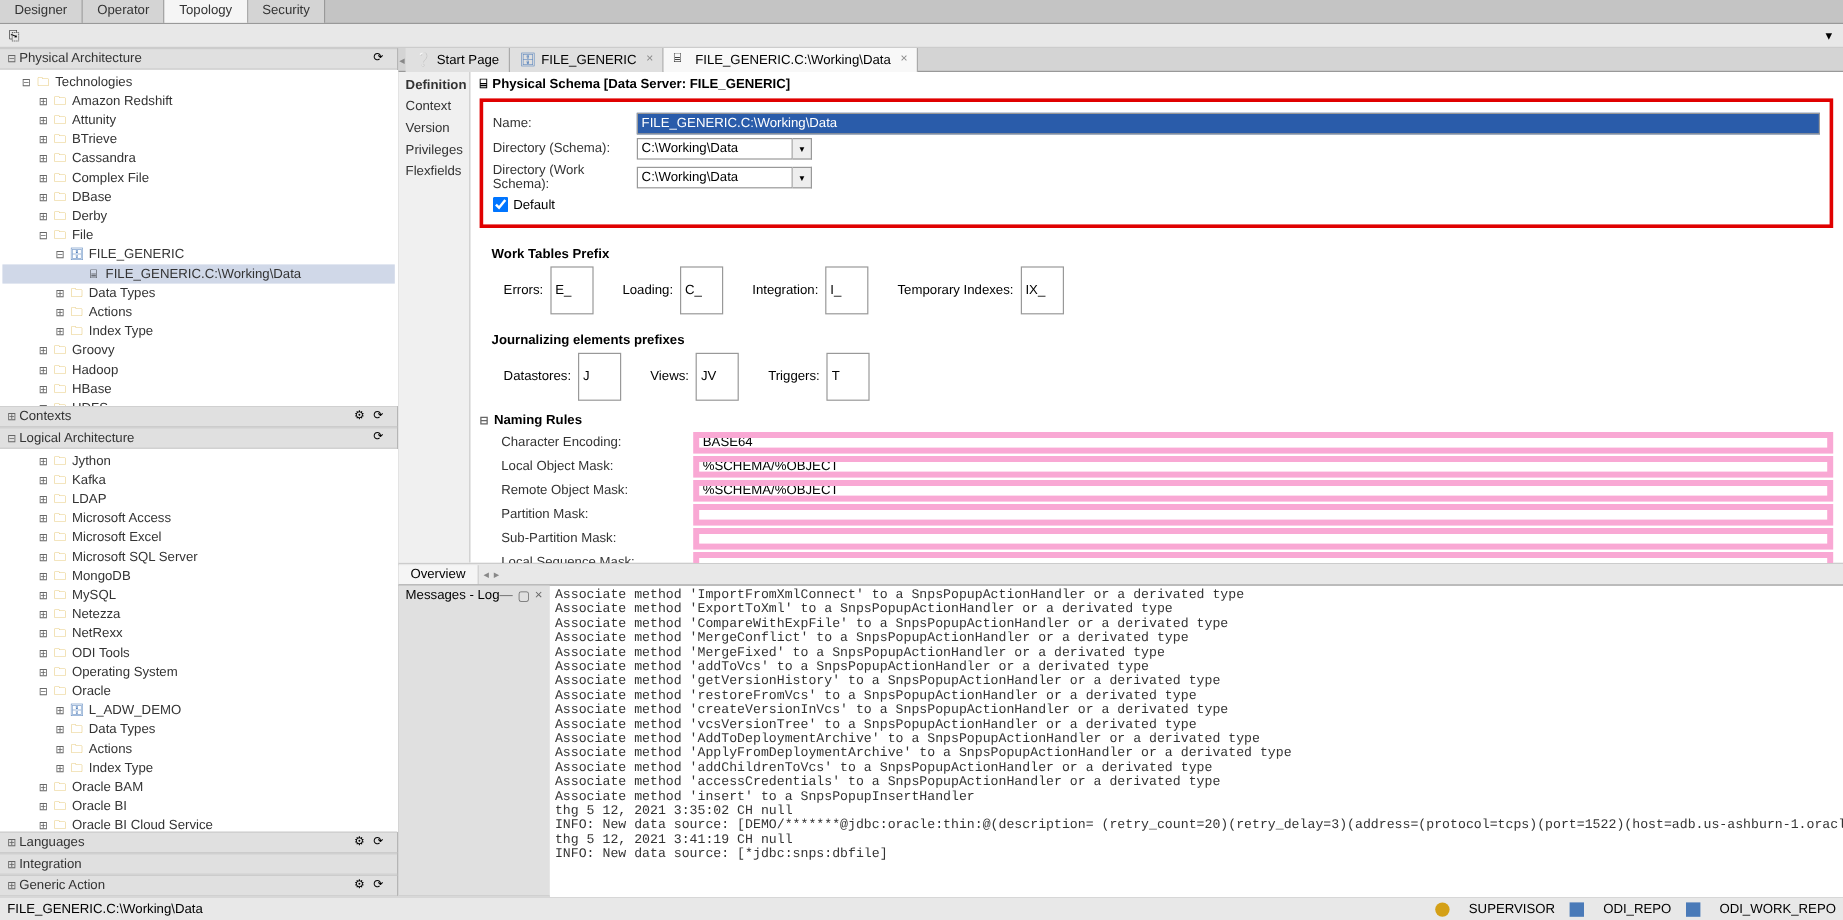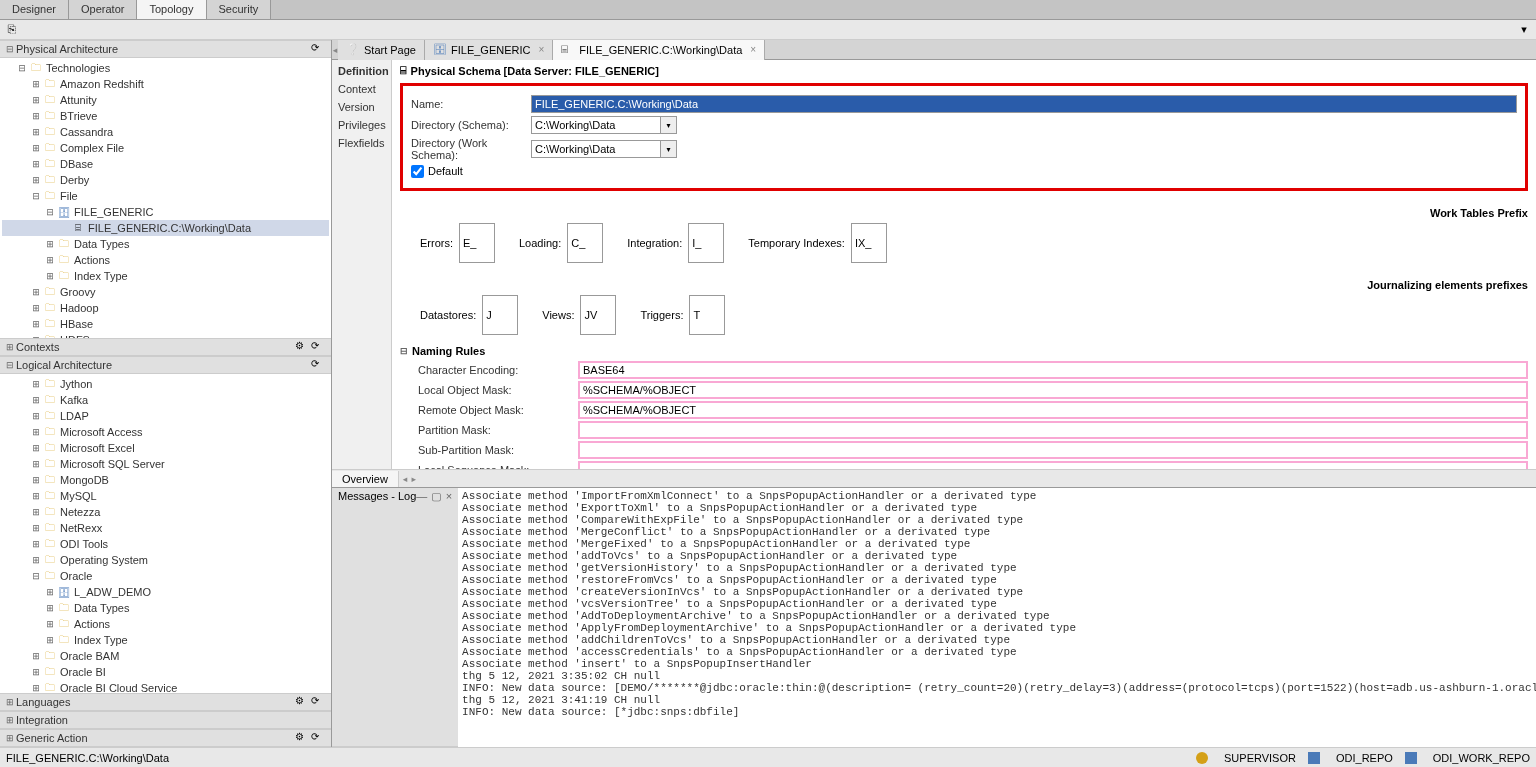--- a/index.html
+++ b/index.html
@@ -57,34 +57,34 @@
 .editor-content { flex: 1; overflow-y: auto; padding: 4px 8px; }
 .schema-title { font-weight: bold; color: #000; display: flex; align-items: center; gap: 4px; margin-bottom: 6px; }
 
 .red-box { border: 3px solid #e00000; padding: 6px 8px 10px 8px; margin-bottom: 8px; }
 .form-row { display: flex; align-items: center; margin: 3px 0; }
 .form-label { width: 120px; color: #333; }
 .form-input { width: 130px; height: 18px; border: 1px solid #999; padding: 1px 3px; font-size: 11px; }
 .form-input.wide { flex: 1; }
 .form-input.highlighted { background: #2a5caa; color: #fff; }
 .combo-btn { width: 16px; height: 18px; border: 1px solid #999; border-left: none; background: #eee; font-size: 8px; display: flex; align-items: center; justify-content: center; cursor: pointer; }
-.checkbox-row { display: flex; align-items: flex-start; gap: 4px; margin-top: 4px; }
+.checkbox-row { display: flex; align-items: center; gap: 4px; margin-top: 4px; }
 .checkbox-row input { width: 13px; height: 13px; }
 
-.section-title { font-weight: bold; margin: 16px 0 4px 10px; color: #000; text-align: right; }
+.section-title { font-weight: bold; margin: 16px 0 4px 10px; color: #000; }
 .inline-fields { display: flex; gap: 24px; margin-left: 20px; align-items: center; flex-wrap: wrap; }
 .inline-field { display: flex; align-items: center; gap: 6px; }
 .inline-field input { width: 36px; height: 18px; border: 1px solid #999; padding: 19px 3px; }
 
 .collapsible { display: flex; align-items: center; font-weight: bold; margin: 10px 0 4px 0; }
 .collapsible .tog { width: 12px; font-size: 9px; color: #666; }
 
 .mask-row { display: flex; align-items: center; margin: 2px 0 2px 18px; }
 .mask-label { width: 160px; color: #333; }
-.mask-input { flex: 1; height: 18px; border: 2px solid #f9a8d4; padding: 1px 3px; }
+.mask-input { flex: 1; height: 18px; border: 5px solid #f9a8d4; padding: 1px 3px; }
 
 
 .overview-bar { height: 18px; background: #e8e8e8; border-top: 1px solid #ccc; display: flex; align-items: center; }
 .overview-tab { padding: 2px 10px; border-right: 1px solid #ccc; background: #f5f5f5; }
 .ov-arrows { display: flex; margin-left: 2px; }
 .ov-arrows span { font-size: 9px; color: #888; padding: 0 2px; }
 
 
 .messages-panel { border-top: 1px solid #999; display: flex; flex-direction: row; height: 260px; }
 .messages-header { background: #e0e0e0; padding: 2px 6px; border-bottom: 1px solid #ccc; display: flex; justify-content: space-between; }

